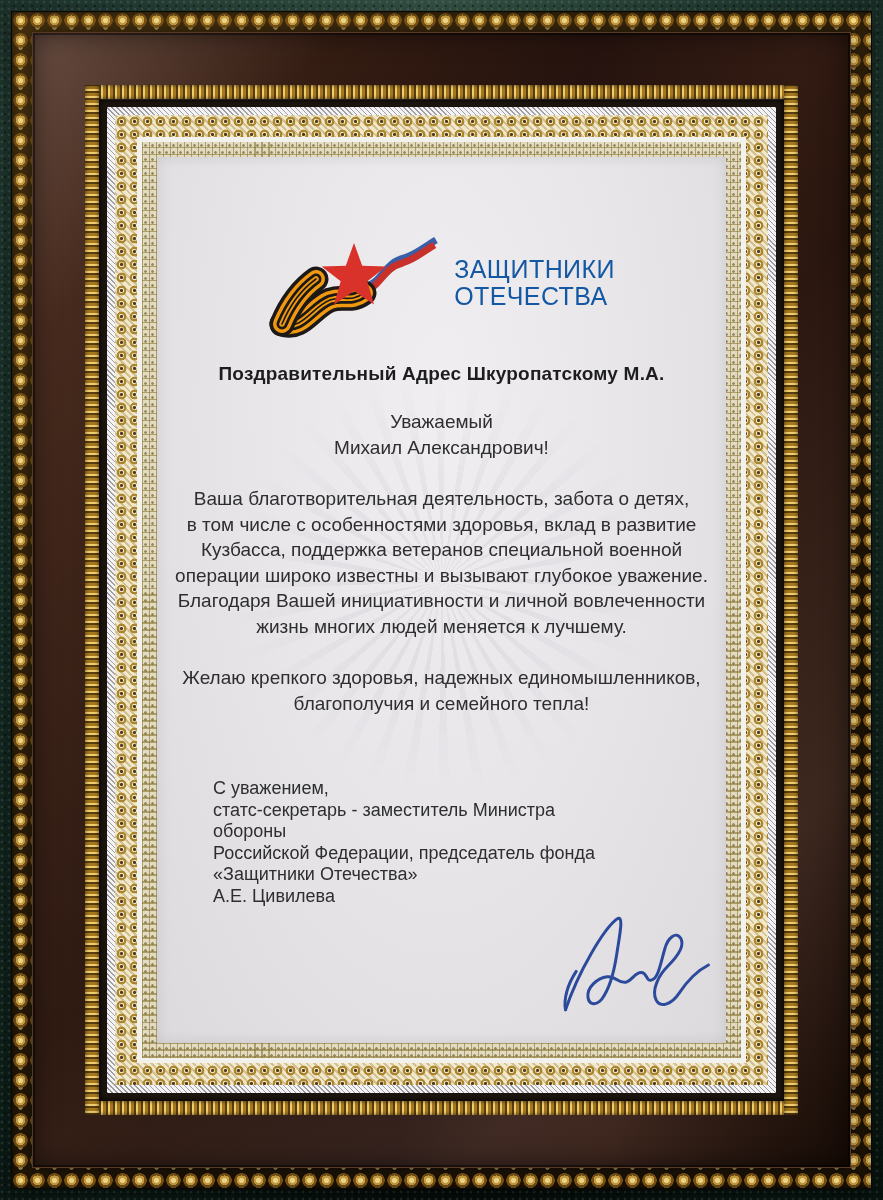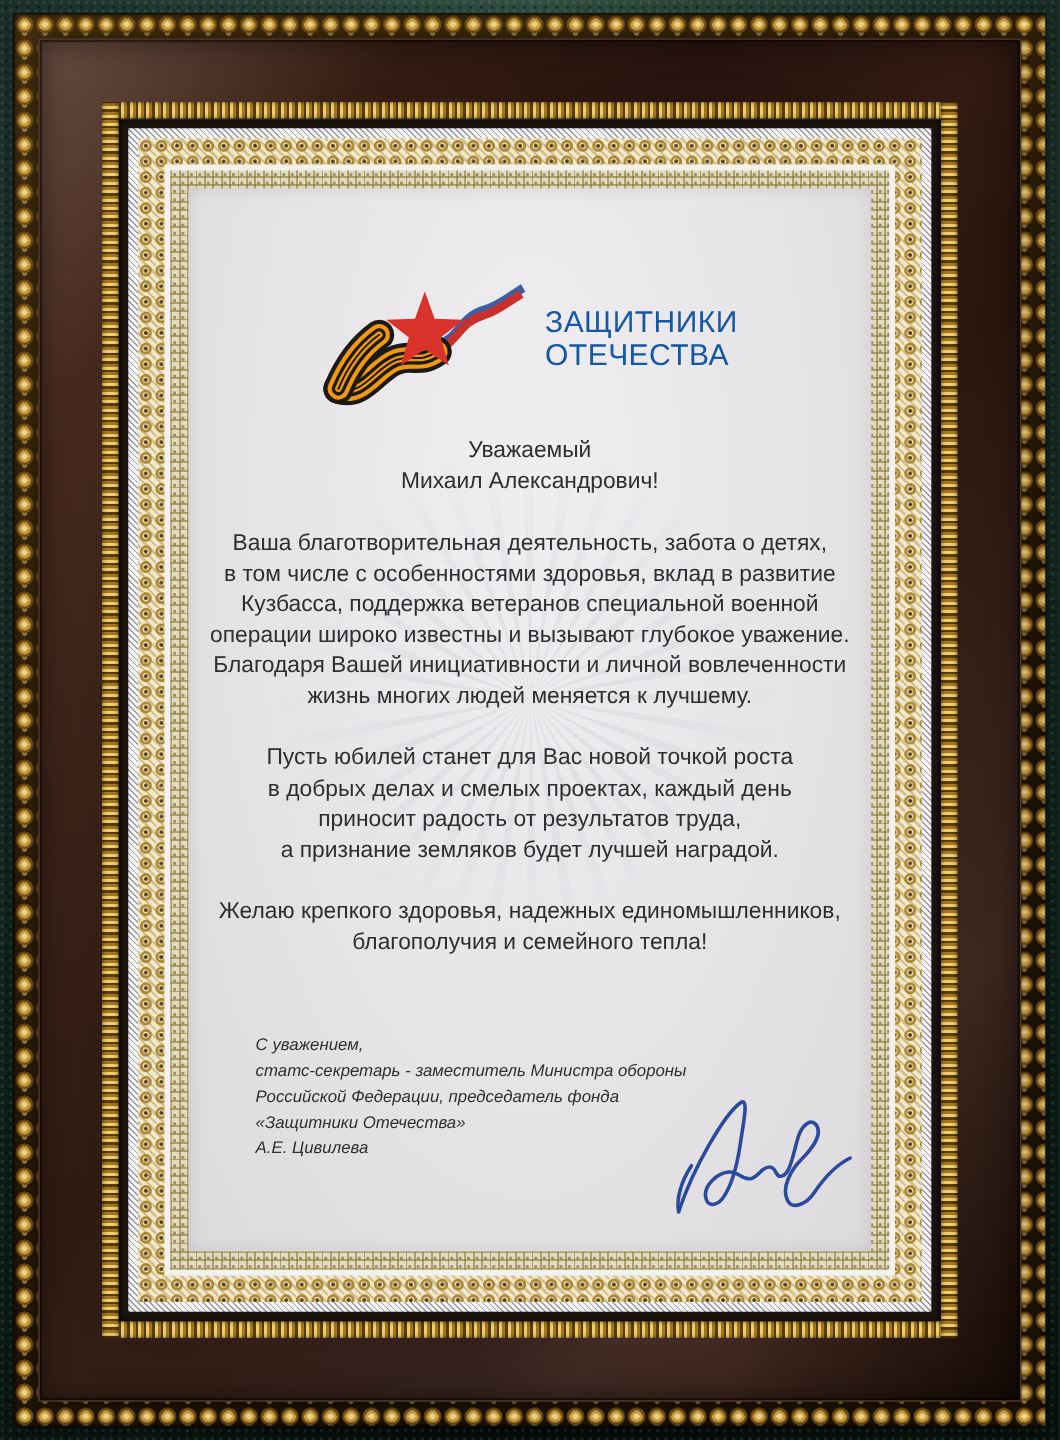--- a/index.html
+++ b/index.html
@@ -95,22 +95,22 @@
     opacity:.55;pointer-events:none;
   }
   
   .content{position:relative;height:100%;padding-top:70px;text-align:center;color:#2e2e31;}
   .logo-row{display:flex;align-items:center;justify-content:center;gap:8px;margin-bottom:24px;}
   .logo-mark{width:178px;height:112px;flex:0 0 auto;}
   .logo-name{text-align:left;color:#1458a4;font-weight:400;font-size:25px;line-height:27px;letter-spacing:0.4px;}
   .doc-title{font-size:19px;font-weight:bold;color:#1d1d20;letter-spacing:0.2px;margin:4px 0 24px;}
   .para{font-size:19px;line-height:25.5px;white-space:pre-line;margin:0 auto 26px;max-width:540px;}
   .closing{
-    text-align:left;white-space:pre-line;font-size:14px;line-height:21.5px;
-    margin:62px 0 0 56px;max-width:400px;font-style:italic;
+    text-align:left;white-space:pre-line;font-size:18px;line-height:21.5px;
+    margin:62px 0 0 56px;max-width:400px;
   }
   .sig{position:absolute;left:400px;top:748px;width:160px;height:120px;}
 </style>
 </head>
 <body>
 
 <div class="stage">
   <div class="leather"></div>
 
   <div class="trim-outer"></div>
@@ -155,33 +155,30 @@
                     </g>
 
                     <path fill="#d8322b" d="M86,16 L94.2,38.7 L118.3,39.5 L99.3,54.3 L106,77.5 L86,64 L66,77.5 L72.7,54.3 L53.7,39.5 L77.8,38.7 Z"></path>
                   </svg>
                   <div class="logo-name">
                     <div>ЗАЩИТНИКИ</div>
                     <div>ОТЕЧЕСТВА</div>
                   </div>
                 </div>
 
+                <div class="doc-title">Поздравительный Адрес Шкуропатскому М.А.</div>
 
                 <div class="para">Уважаемый
 Михаил Александрович!</div>
                 <div class="para">Ваша благотворительная деятельность, забота о детях,
 в том числе с особенностями здоровья, вклад в развитие
 Кузбасса, поддержка ветеранов специальной военной
 операции широко известны и вызывают глубокое уважение.
 Благодаря Вашей инициативности и личной вовлеченности
 жизнь многих людей меняется к лучшему.</div>
-                <div class="para">Пусть юбилей станет для Вас новой точкой роста
-в добрых делах и смелых проектах, каждый день
-приносит радость от результатов труда,
-а признание земляков будет лучшей наградой.</div>
                 <div class="para">Желаю крепкого здоровья, надежных единомышленников,
 благополучия и семейного тепла!</div>
 
                 <div class="closing">С уважением,
 статс-секретарь - заместитель Министра обороны
 Российской Федерации, председатель фонда
 «Защитники Отечества»
 А.Е. Цивилева</div>
 
                 <svg class="sig" viewBox="0 0 150 112" xmlns="http://www.w3.org/2000/svg">

